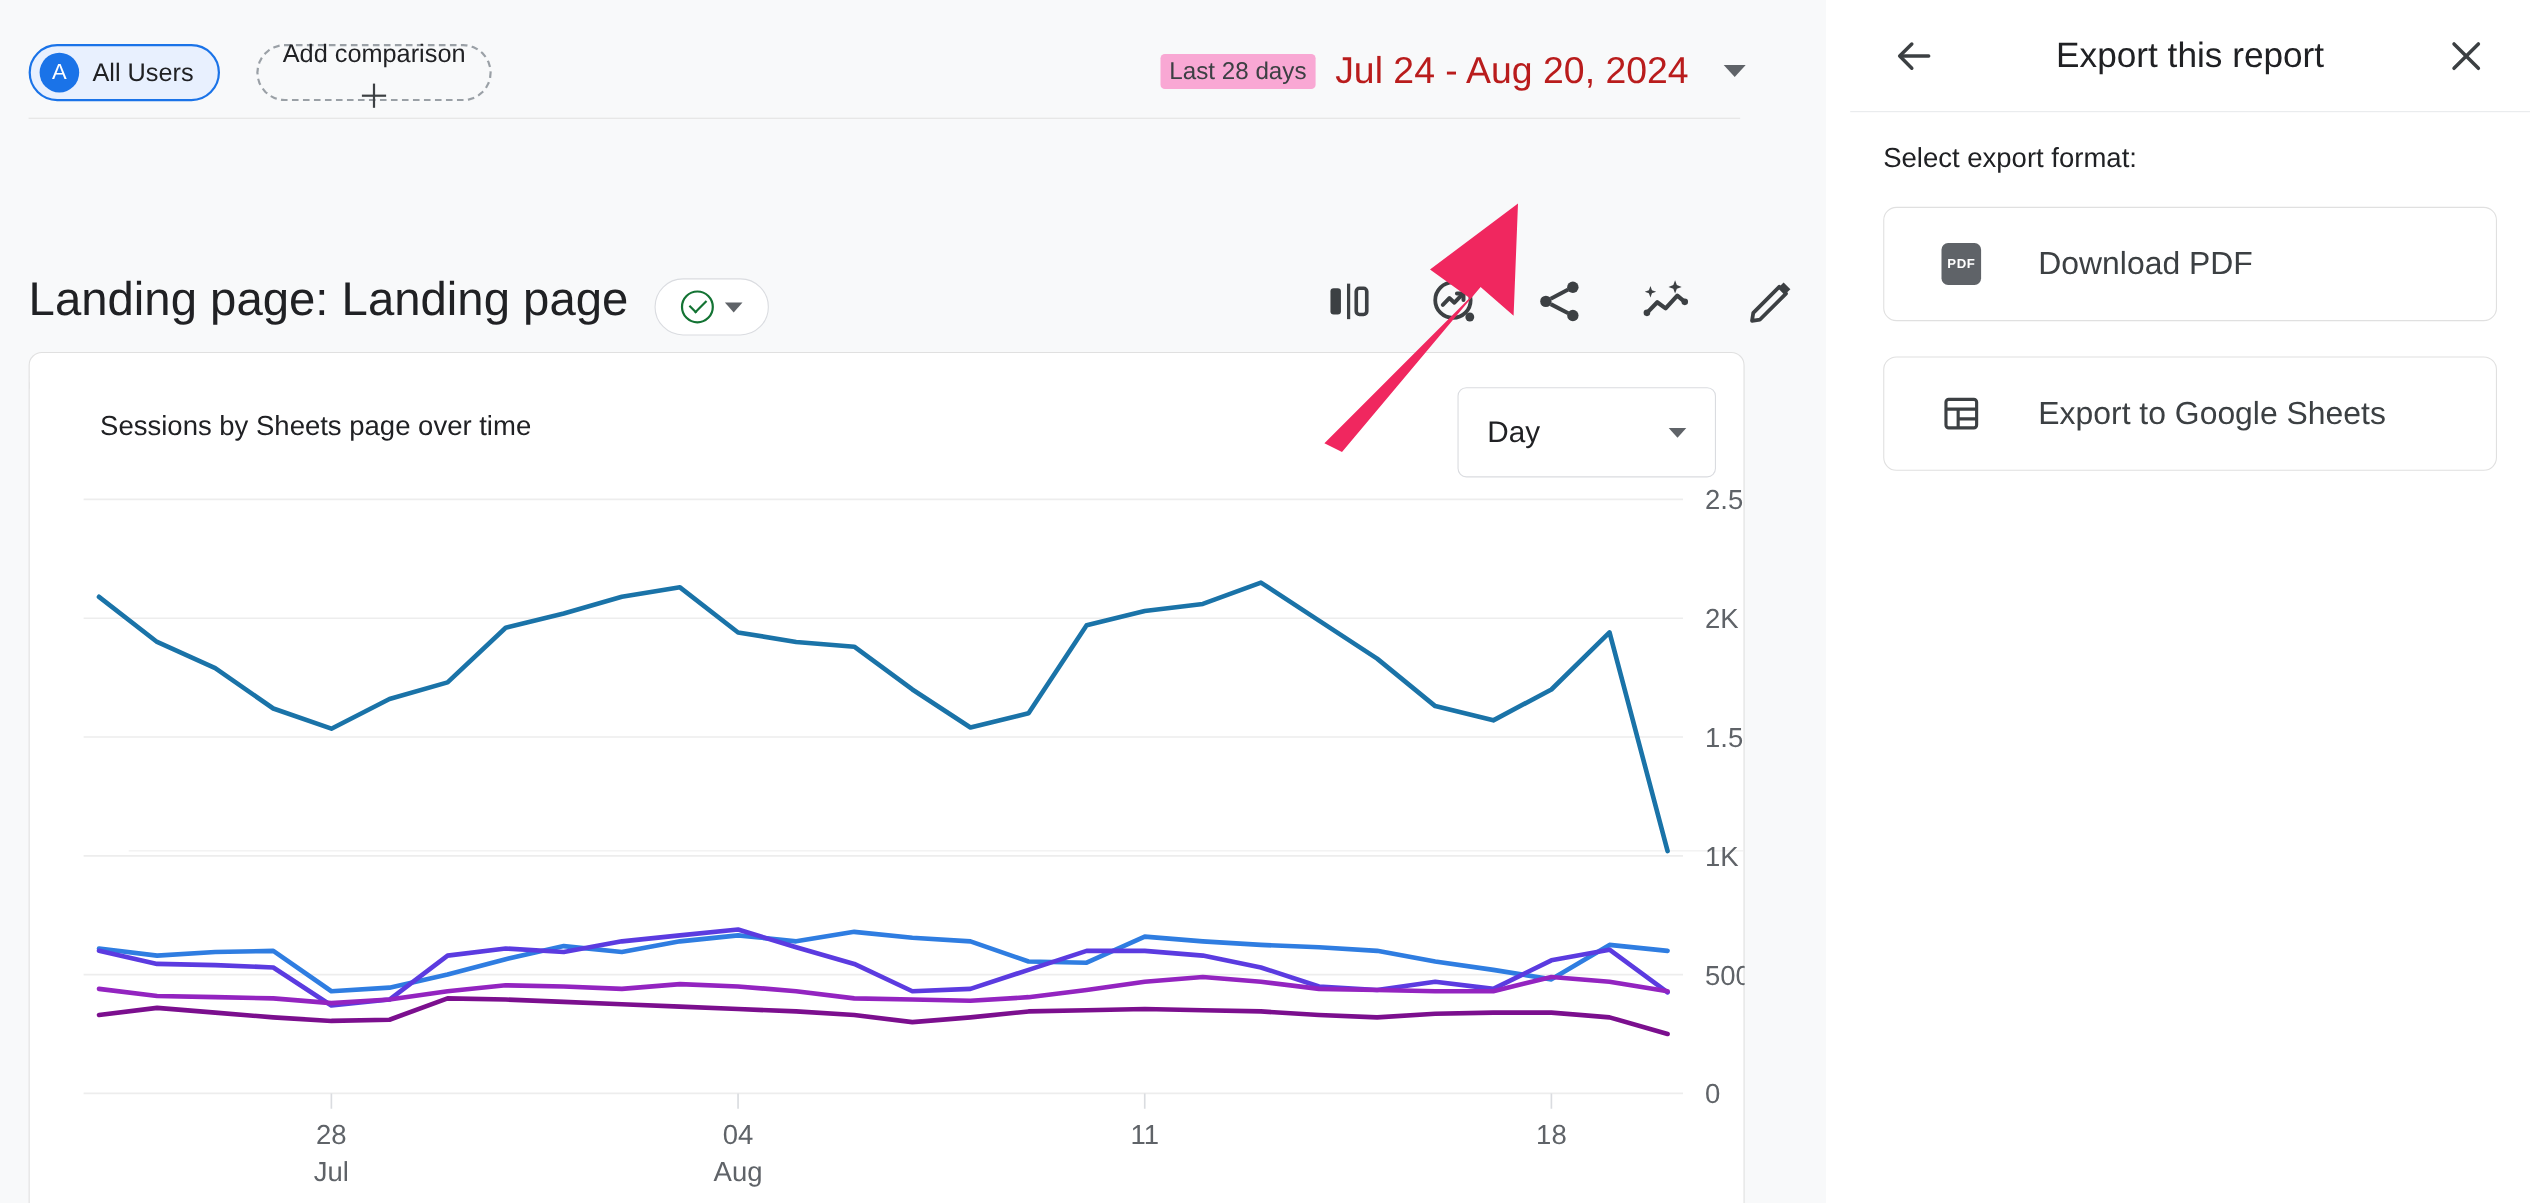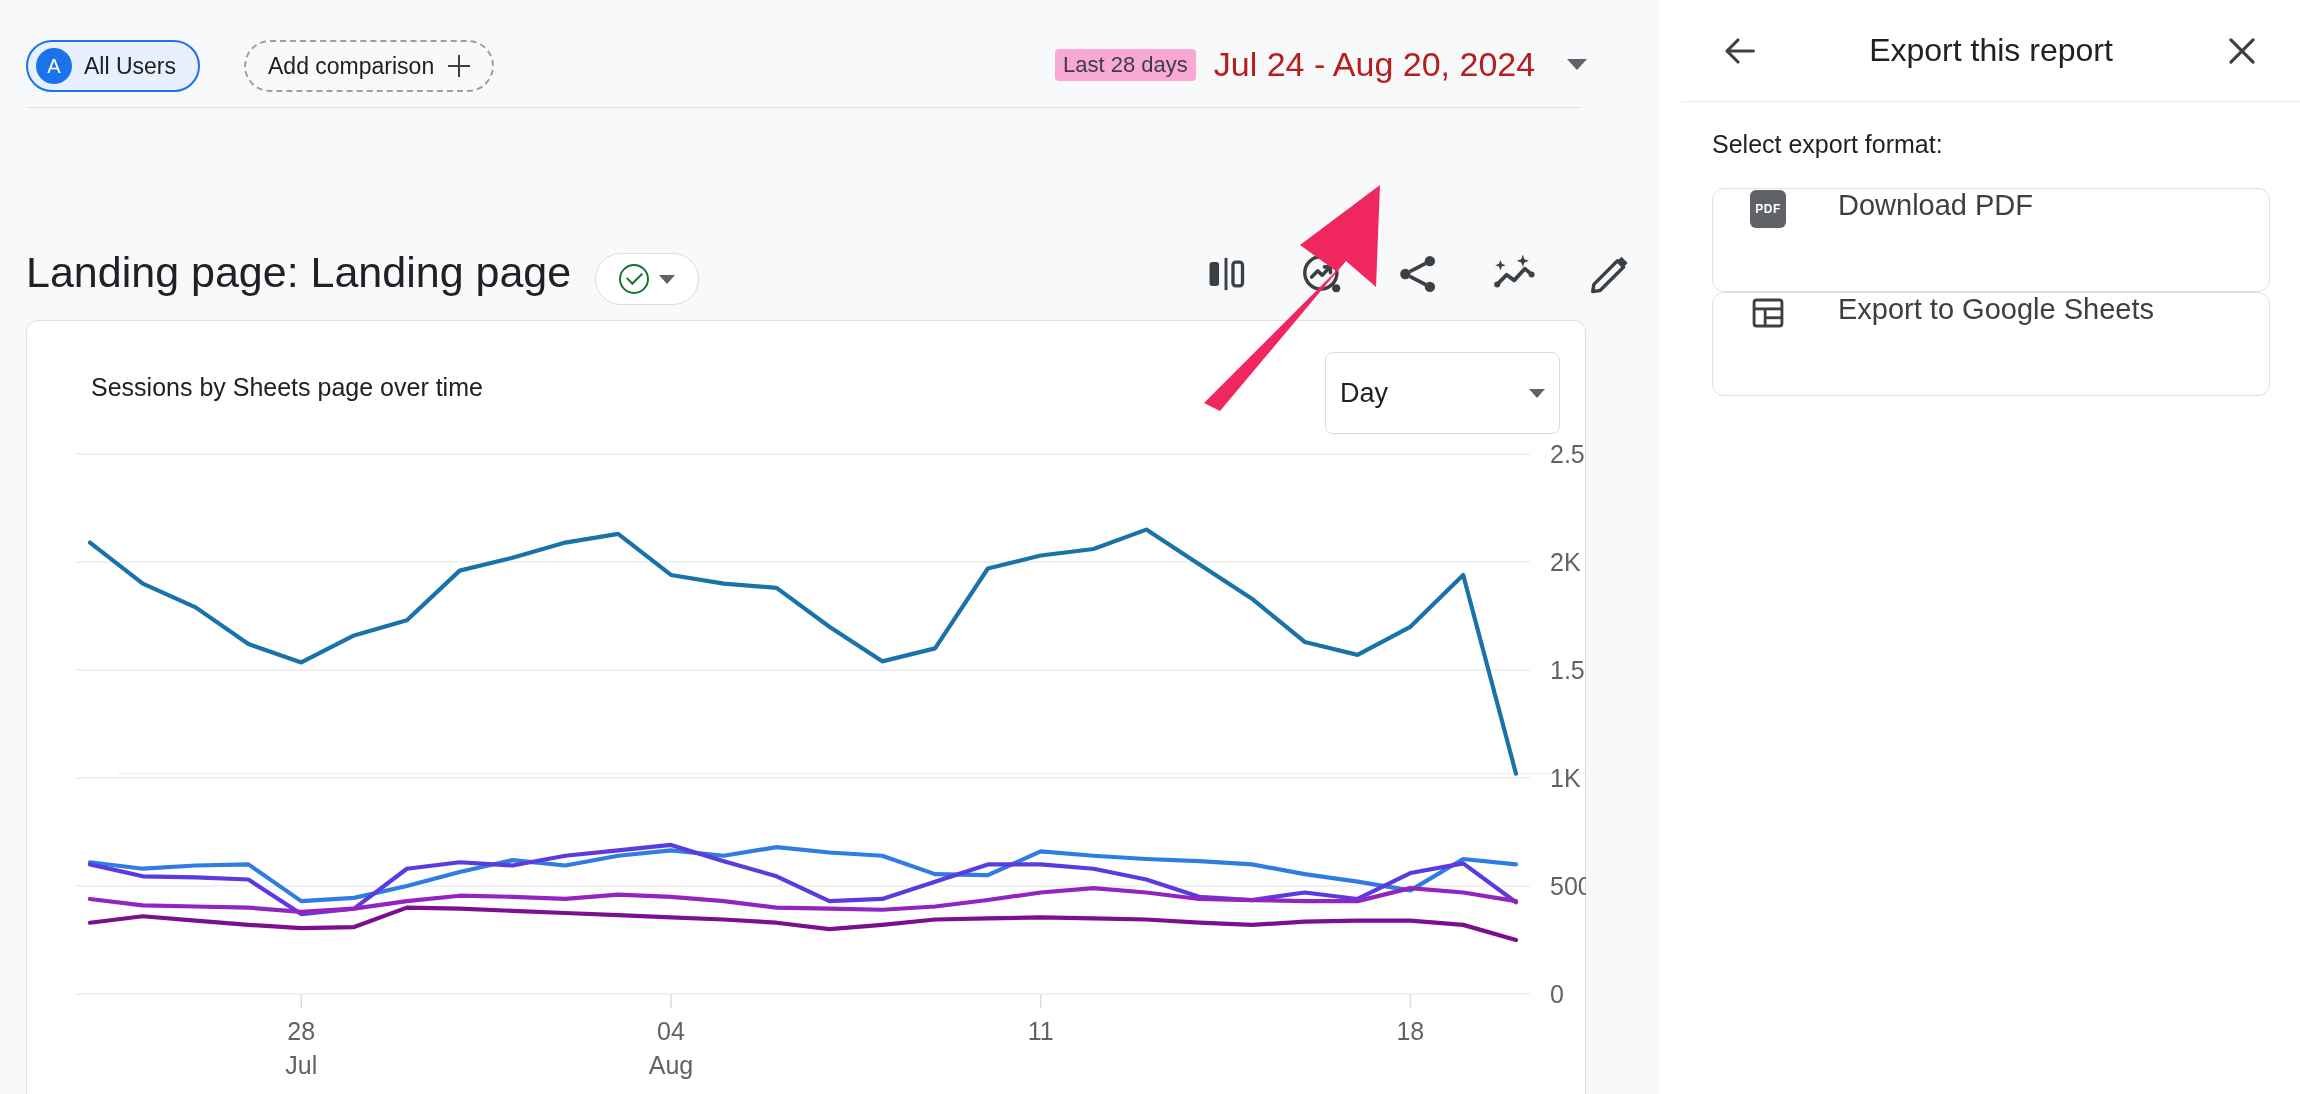--- a/index.html
+++ b/index.html
@@ -45,21 +45,21 @@
   .chip-allusers-label { font-size: 23px; color: #202124; }
 
   .chip-dashed {
     position: absolute; height: 52px;
     display: flex; align-items: center; justify-content: center;
     border: 2px dashed #9aa0a6; border-radius: 26px;
     padding: 0 22px; gap: 14px; cursor: pointer;
     background: transparent;
   }
   .chip-dashed-label { font-size: 23px; color: #202124; white-space: nowrap; }
-  #chip-add-comparison { left: 244px; top: 40px; }
+  #chip-add-comparison { left: 233px; top: 40px; flex-direction: column; }
   .plus-glyph {
     width: 22px; height: 22px; position: relative; flex: none;
   }
   .plus-glyph::before, .plus-glyph::after {
     content: ""; position: absolute; background: #3c4043;
   }
   .plus-glyph::before { left: 0; top: 10px; width: 22px; height: 2px; }
   .plus-glyph::after  { left: 10px; top: 0; width: 2px; height: 22px; }
 
   
@@ -130,21 +130,21 @@
   }
   #chart-title {
     position: absolute; left: 64px; top: 52px;
     font-size: 25px; color: #202124;
   }
   #granularity-select {
     position: absolute; left: 1325px; top: 352px;
     width: 235px; height: 82px;
     border: 1px solid #dadce0; border-radius: 8px;
     background: #fff; display: flex; align-items: center;
-    padding: 0 14px; cursor: pointer;
+    padding: 0 26px; cursor: pointer;
   }
   #granularity-label { font-size: 27px; color: #202124; flex: 1; }
   #chart-header-rule {
     position: absolute; left: 90px; top: 452px; width: 1480px; height: 1px;
     background: #eeeeee;
   }
   #chart-svg { position: absolute; left: 26px; top: 320px; }
 
   .axis-tick-label {
     font-family: "Liberation Sans", sans-serif;
@@ -176,22 +176,22 @@
     flex: 1; font-size: 32px; color: #202124; text-align: center;
     margin-right: 0;
   }
   #export-format-label {
     position: absolute; left: 30px; top: 130px;
     font-size: 25px; color: #202124;
   }
   #export-options { position: absolute; left: 30px; top: 188px; width: 558px; }
   .export-option {
     height: 104px; border: 1px solid #e0e0e0; border-radius: 12px;
-    background: #fff; display: flex; 
-    padding: 0 35px; gap: 50px; margin-bottom: 0; cursor: pointer;
+    background: #fff; display: flex; align-items: center;
+    padding: 0 50px; gap: 50px; margin-bottom: 32px; cursor: pointer;
   }
   .export-option-label { font-size: 29px; color: #3c4043; }
   .export-icon { width: 40px; height: 40px; flex: none; display:flex; align-items:center; justify-content:center;}
   .pdf-badge {
     width: 36px; height: 38px; border-radius: 6px; background: #5f6368;
     color: #fff; font-size: 12px; font-weight: 700;
     display: flex; align-items: center; justify-content: center;
     letter-spacing: .5px;
   }
 </style>

